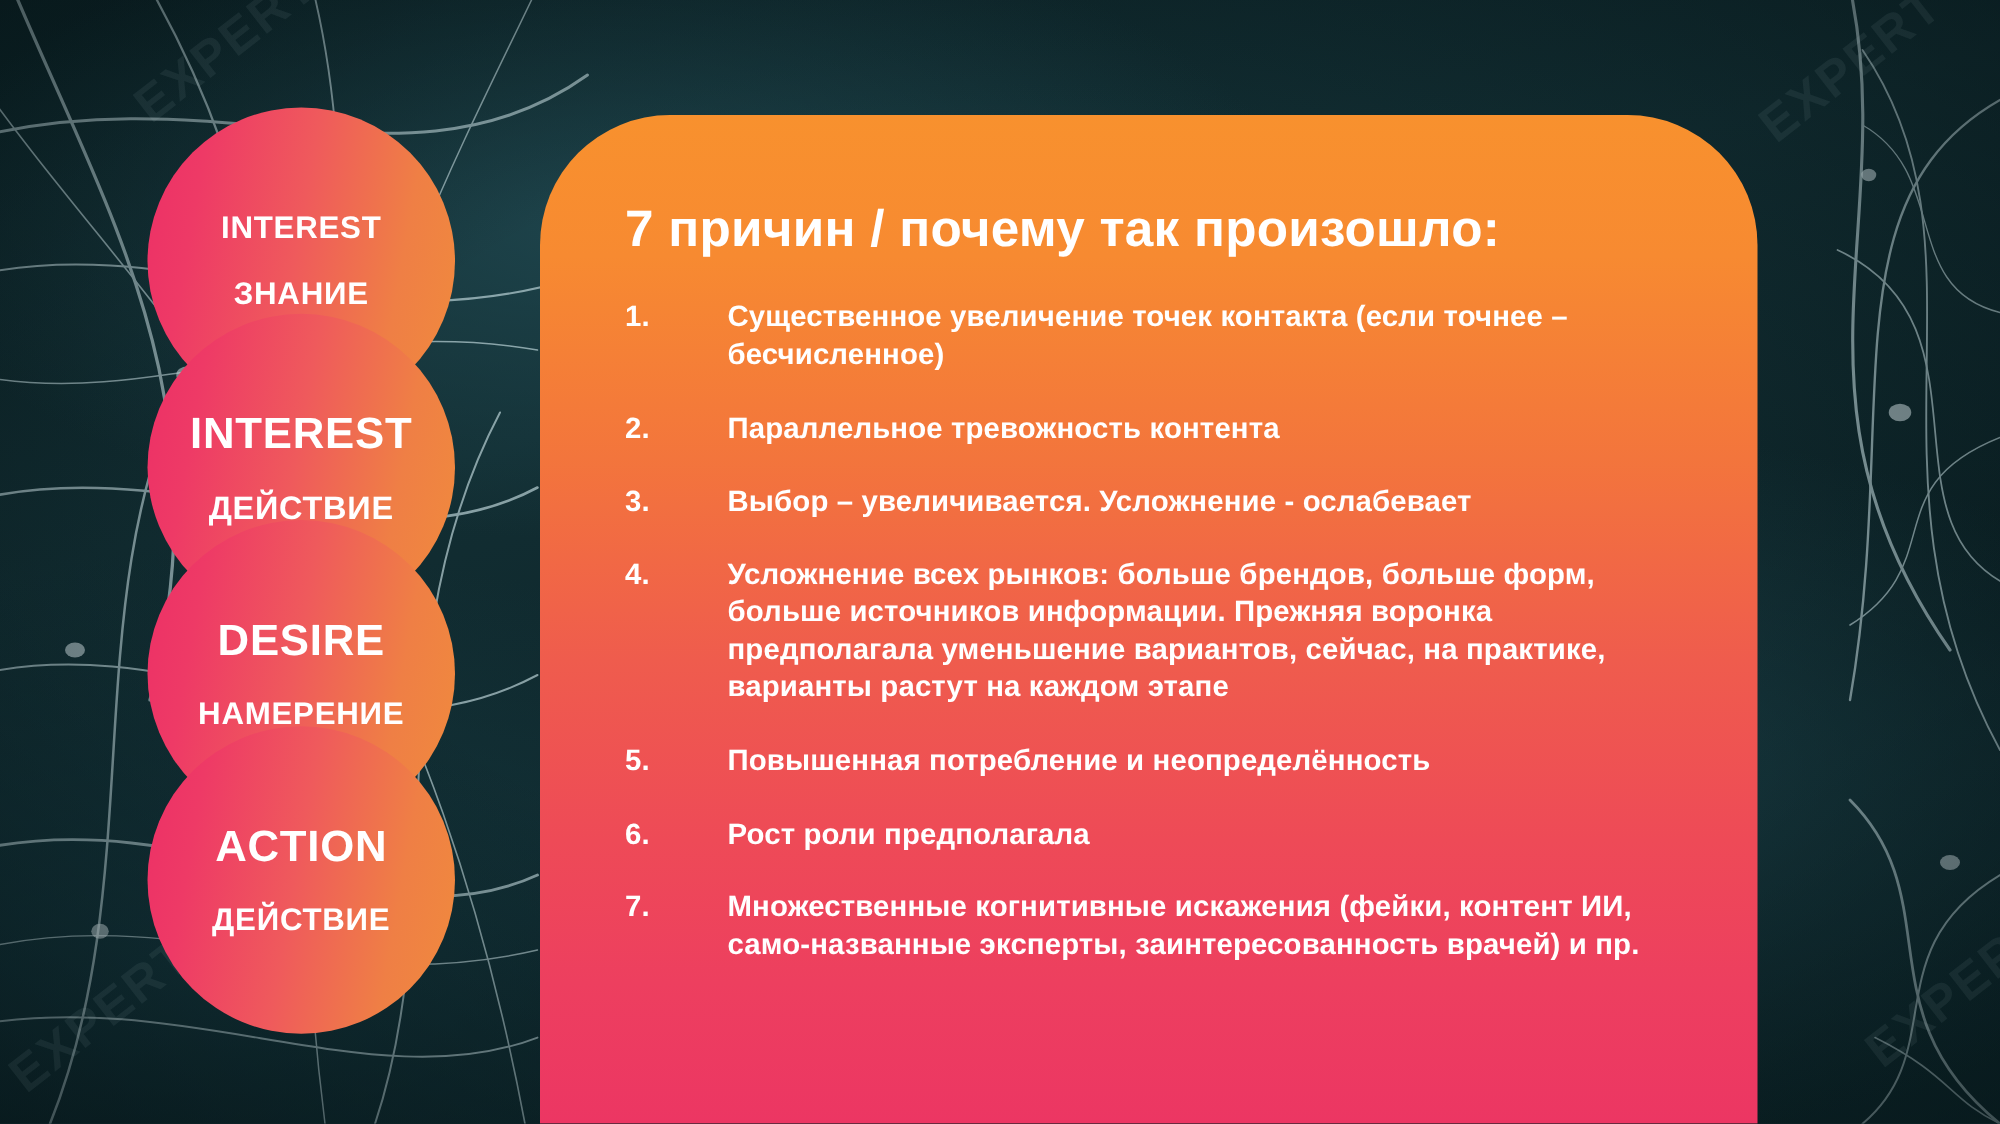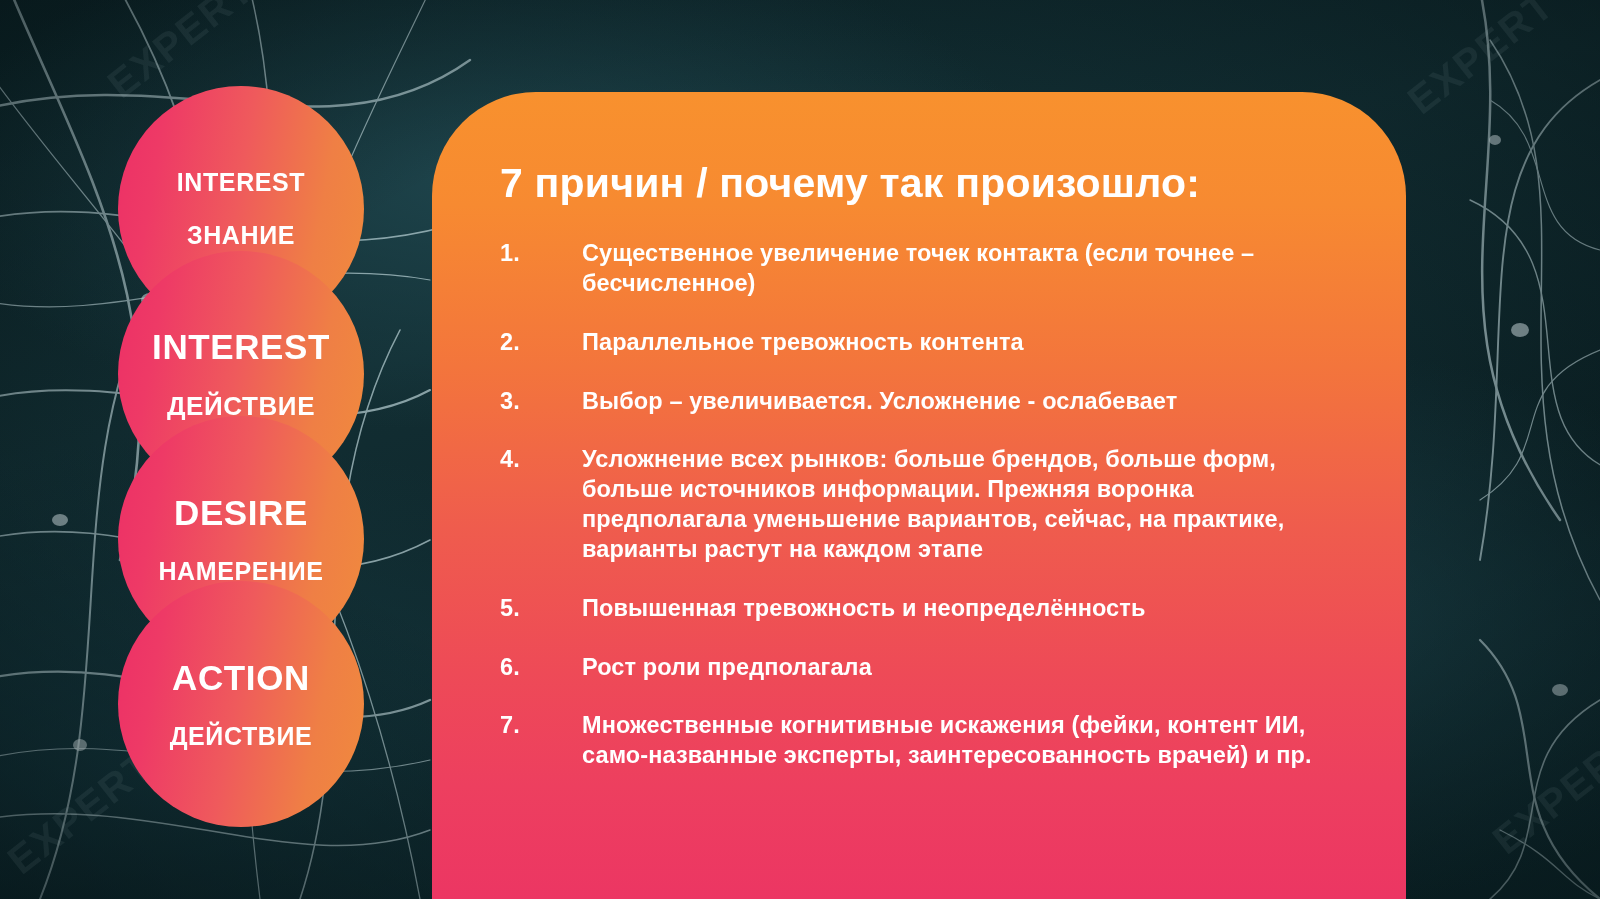--- a/index.html
+++ b/index.html
@@ -219,21 +219,21 @@
       <li class="reason">
         <span class="num">3.</span>
         <span class="txt">Выбор – увеличивается.  Усложнение - ослабевает</span>
       </li>
       <li class="reason">
         <span class="num">4.</span>
         <span class="txt">Усложнение всех рынков: больше брендов, больше форм, больше источников информации. Прежняя воронка предполагала уменьшение вариантов, сейчас, на практике, варианты растут на каждом этапе</span>
       </li>
       <li class="reason">
         <span class="num">5.</span>
-        <span class="txt">Повышенная тревожность и неопределённость</span>
+        <span class="txt">Повышенная потребление и неопределённость</span>
       </li>
       <li class="reason">
         <span class="num">6.</span>
         <span class="txt">Рост роли предполагала</span>
       </li>
       <li class="reason">
         <span class="num">7.</span>
         <span class="txt">Множественные когнитивные искажения (фейки, контент ИИ, само-названные эксперты, заинтересованность врачей) и пр.</span>
       </li>
     </ol>

